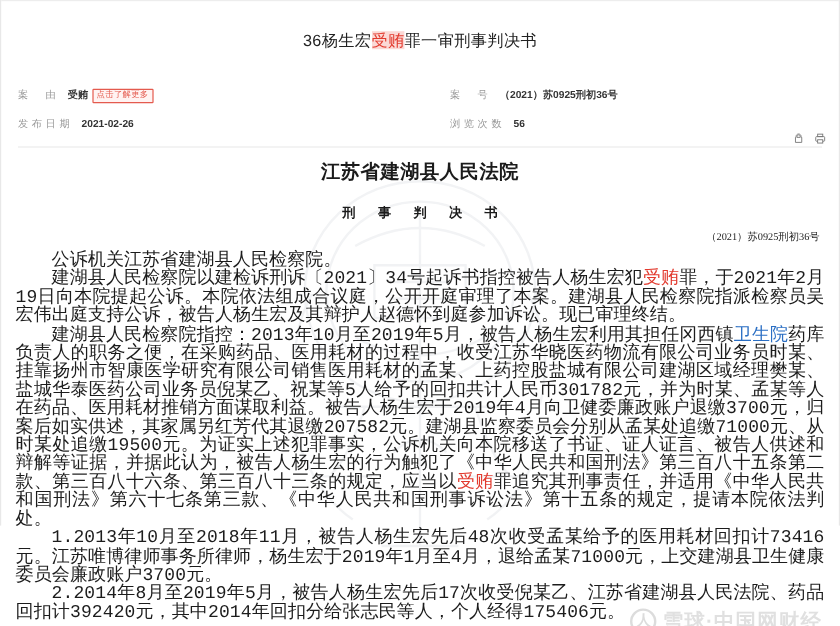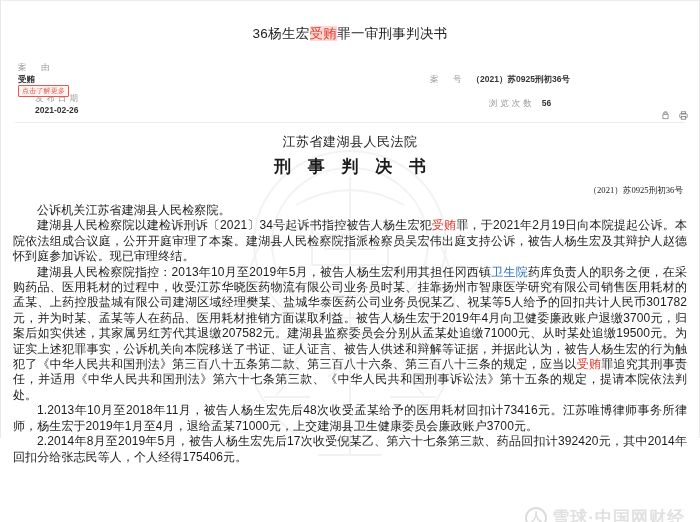--- a/index.html
+++ b/index.html
@@ -33,22 +33,22 @@
   .hl-blue { color: #2b6fc4; }
 
   .meta {
     position: relative;
     margin-top: 28px;
     padding: 0 14px;
     font-family: "Liberation Sans", "DejaVu Sans", sans-serif;
   }
   .meta-row { display: flex; align-items: center; height: 18px; }
   .meta-cell { display: flex; align-items: baseline; }
-  .meta-cell.left  { width: 360px; flex-direction: column; }
-  .meta-cell.right { width: 250px; justify-content: center; }
+  .meta-cell.left  { width: 360px; }
+  .meta-cell.right { width: 250px; }
   .mlabel {
     font-size: 8.5px; color: #999;
     letter-spacing: 3px; margin-right: 7px; white-space: nowrap;
   }
   .mval { font-size: 8.5px; color: #444; white-space: nowrap; }
   .mval.strong { color: #333; font-weight: 700; }
   .badge {
     display: inline-block;
     margin-left: 3px;
     border: 1px solid #e45a4e;
@@ -79,47 +79,47 @@
     padding: 10px 12px 0 12px;
     height: 420px;
     overflow: hidden;
   }
   .court-head {
     text-align: center;
     position: relative;
     z-index: 2;
   }
   .court-name {
-    font-size: 13px; color: #1b1b1b; font-weight: 400;
+    font-size: 16px; color: #1b1b1b; font-weight: 700;
     letter-spacing: .5px;
     font-family: "Liberation Serif", "DejaVu Serif", serif;
   }
   .court-doc {
-    font-size: 17px; color: #1b1b1b; font-weight: 700;
-    letter-spacing: 6px; margin-top: 4px; padding-left: 6px;
-    font-family: Liberation Sans, sans-serif;
+    font-size: 11px; color: #1b1b1b; font-weight: 700;
+    letter-spacing: 6px; margin-top: 16px; padding-left: 6px;
+    font-family: Liberation Mono, monospace;
   }
   .case-no {
     text-align: right;
     font-size: 8.6px;
     color: #222;
     margin-top: 7px;
     padding-right: 4px;
     position: relative; z-index: 2;
     font-family: "Liberation Serif", "DejaVu Serif", serif;
   }
   .paras { position: relative; z-index: 2; margin-top: 6px; }
   p.para {
-    font-size: 12px;
+    font-size: 15px;
     line-height: 15.4px;
     color: #1c1c1c;
     text-align: justify;
     text-indent: 2em;
     letter-spacing: .1px;
-    font-family: Liberation Sans, sans-serif;
+    font-family: Liberation Mono, monospace;
   }
 
   
   .seal {
     position: absolute;
     left: 50%; top: 2px;
     transform: translateX(-50%);
     width: 300px; height: 390px;
     opacity: .13;
     z-index: 1;
@@ -166,21 +166,21 @@
         <span class="mlabel">案　由</span>
         <span class="mval strong">受贿</span>
         <span class="badge">点击了解更多</span>
       </div>
       <div class="meta-cell right">
         <span class="mlabel">案　号</span>
         <span class="mval strong">（2021）苏0925刑初36号</span>
       </div>
     </div>
 
-    <div class="meta-row" style="margin-top:6px;margin-left:20px;">
+    <div class="meta-row" style="margin-top:6px;">
       <div class="meta-cell left">
         <span class="mlabel">发布日期</span>
         <span class="mval strong">2021-02-26</span>
       </div>
       <div class="meta-cell right">
         <span class="mlabel">浏览次数</span>
         <span class="mval strong">56</span>
       </div>
     </div>
 
@@ -229,21 +229,21 @@
       <div class="court-doc">刑 事 判 决 书</div>
     </div>
 
     <div class="case-no">（2021）苏0925刑初36号</div>
 
     <div class="paras" id="paras">
         <p class="para">公诉机关江苏省建湖县人民检察院。</p>
         <p class="para">建湖县人民检察院以建检诉刑诉〔2021〕34号起诉书指控被告人杨生宏犯<span class="hl-red">受贿</span>罪，于2021年2月19日向本院提起公诉。本院依法组成合议庭，公开开庭审理了本案。建湖县人民检察院指派检察员吴宏伟出庭支持公诉，被告人杨生宏及其辩护人赵德怀到庭参加诉讼。现已审理终结。</p>
         <p class="para">建湖县人民检察院指控：2013年10月至2019年5月，被告人杨生宏利用其担任冈西镇<span class="hl-blue">卫生院</span>药库负责人的职务之便，在采购药品、医用耗材的过程中，收受江苏华晓医药物流有限公司业务员时某、挂靠扬州市智康医学研究有限公司销售医用耗材的孟某、上药控股盐城有限公司建湖区域经理樊某、盐城华泰医药公司业务员倪某乙、祝某等5人给予的回扣共计人民币301782元，并为时某、孟某等人在药品、医用耗材推销方面谋取利益。被告人杨生宏于2019年4月向卫健委廉政账户退缴3700元，归案后如实供述，其家属另红芳代其退缴207582元。建湖县监察委员会分别从孟某处追缴71000元、从时某处追缴19500元。为证实上述犯罪事实，公诉机关向本院移送了书证、证人证言、被告人供述和辩解等证据，并据此认为，被告人杨生宏的行为触犯了《中华人民共和国刑法》第三百八十五条第二款、第三百八十六条、第三百八十三条的规定，应当以<span class="hl-red">受贿</span>罪追究其刑事责任，并适用《中华人民共和国刑法》第六十七条第三款、《中华人民共和国刑事诉讼法》第十五条的规定，提请本院依法判处。</p>
         <p class="para">1.2013年10月至2018年11月，被告人杨生宏先后48次收受孟某给予的医用耗材回扣计73416元。江苏唯博律师事务所律师，杨生宏于2019年1月至4月，退给孟某71000元，上交建湖县卫生健康委员会廉政账户3700元。</p>
-        <p class="para">2.2014年8月至2019年5月，被告人杨生宏先后17次收受倪某乙、第六十七条第三款、药品回扣计392420元，其中2014年回扣分给张志民等人，个人经得175406元。</p>
+        <p class="para">2.2014年8月至2019年5月，被告人杨生宏先后17次收受倪某乙、江苏省建湖县人民法院、药品回扣计392420元，其中2014年回扣分给张志民等人，个人经得175406元。</p>
       </div>
 
     <div class="brand-wm">
       <span class="bcircle">人</span>
       <span class="btext">雪球·中国网财经</span>
     </div>
   </div>
 </div>
 
 </body></html>

